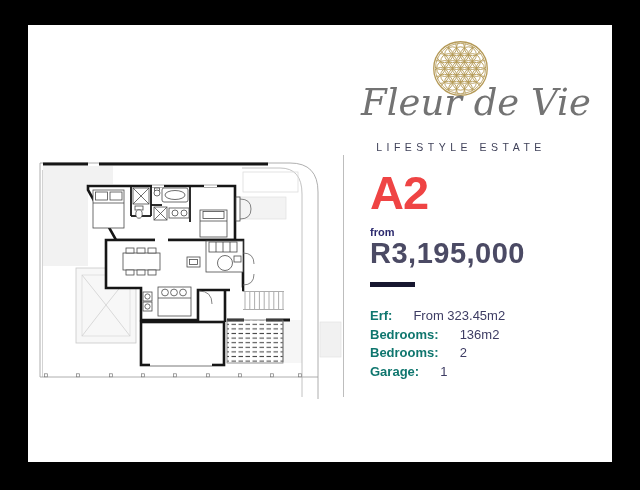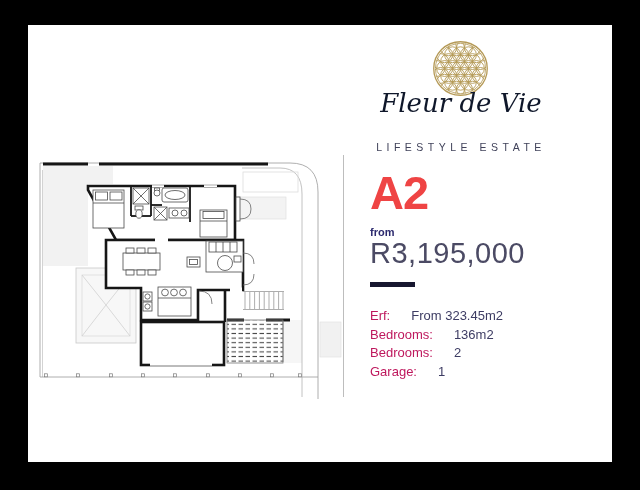--- a/index.html
+++ b/index.html
@@ -8,39 +8,39 @@
     font-family:"Liberation Sans", sans-serif;
   }
   .card{
     position:absolute;left:28px;top:25px;width:584px;height:437px;background:#ffffff;
   }
   
   .logo{position:absolute;left:333px;top:10px;width:200px;text-align:center;}
   .logo-mark{position:absolute;left:71px;top:5px;width:57px;height:57px;}
   .logo-script{
     position:absolute;left:0;top:48px;width:200px;
-    font-family:"DejaVu Serif", serif;font-style:italic;font-size:26px;line-height:40px;
-    color:#0f172a;white-space:nowrap;text-align:center;
+    font-family:"DejaVu Serif", serif;font-style:italic;font-size:37px;line-height:40px;
+    color:#737373;white-space:nowrap;text-align:center;
   }
   .logo-tagline{
     position:absolute;left:0;top:90px;width:200px;
     font-size:10.5px;letter-spacing:4.5px;color:#40425a;text-align:center;white-space:nowrap;margin-top:16px;
   }
   
   .v-divider{position:absolute;left:315px;top:130px;width:1px;height:242px;background:#bdbdbd;}
   
   .plan{position:absolute;left:10px;top:127px;width:312px;height:252px;}
   
   .unit{position:absolute;left:342px;top:146px;width:230px;}
   .unit-code{font-size:47px;line-height:44px;font-weight:bold;letter-spacing:-1px;color:#ef4444;}
   .unit-from{font-size:11px;line-height:12px;font-weight:bold;color:#2c2a6e;margin-top:11px;}
-  .unit-price{font-size:29px;line-height:30px;font-weight:400;letter-spacing:.5px;color:#4b4a64;}
+  .unit-price{font-size:29px;line-height:30px;font-weight:700;letter-spacing:.5px;color:#4b4a64;}
   .price-bar{width:45px;height:5px;background:#17172f;margin-top:14px;}
   .specs{margin-top:20px;font-size:13px;line-height:18.6px;color:#3d3c63;}
-  .spec-label{font-weight:normal;color:#be185d;}
+  .spec-label{font-weight:bold;color:#0f766e;}
   .spec-value{margin-left:21px;}
 </style>
 </head>
 <body>
 
 <div class="card">
 
   <div class="logo">
     <svg class="logo-mark" viewBox="0 0 56 56">
       <defs>

